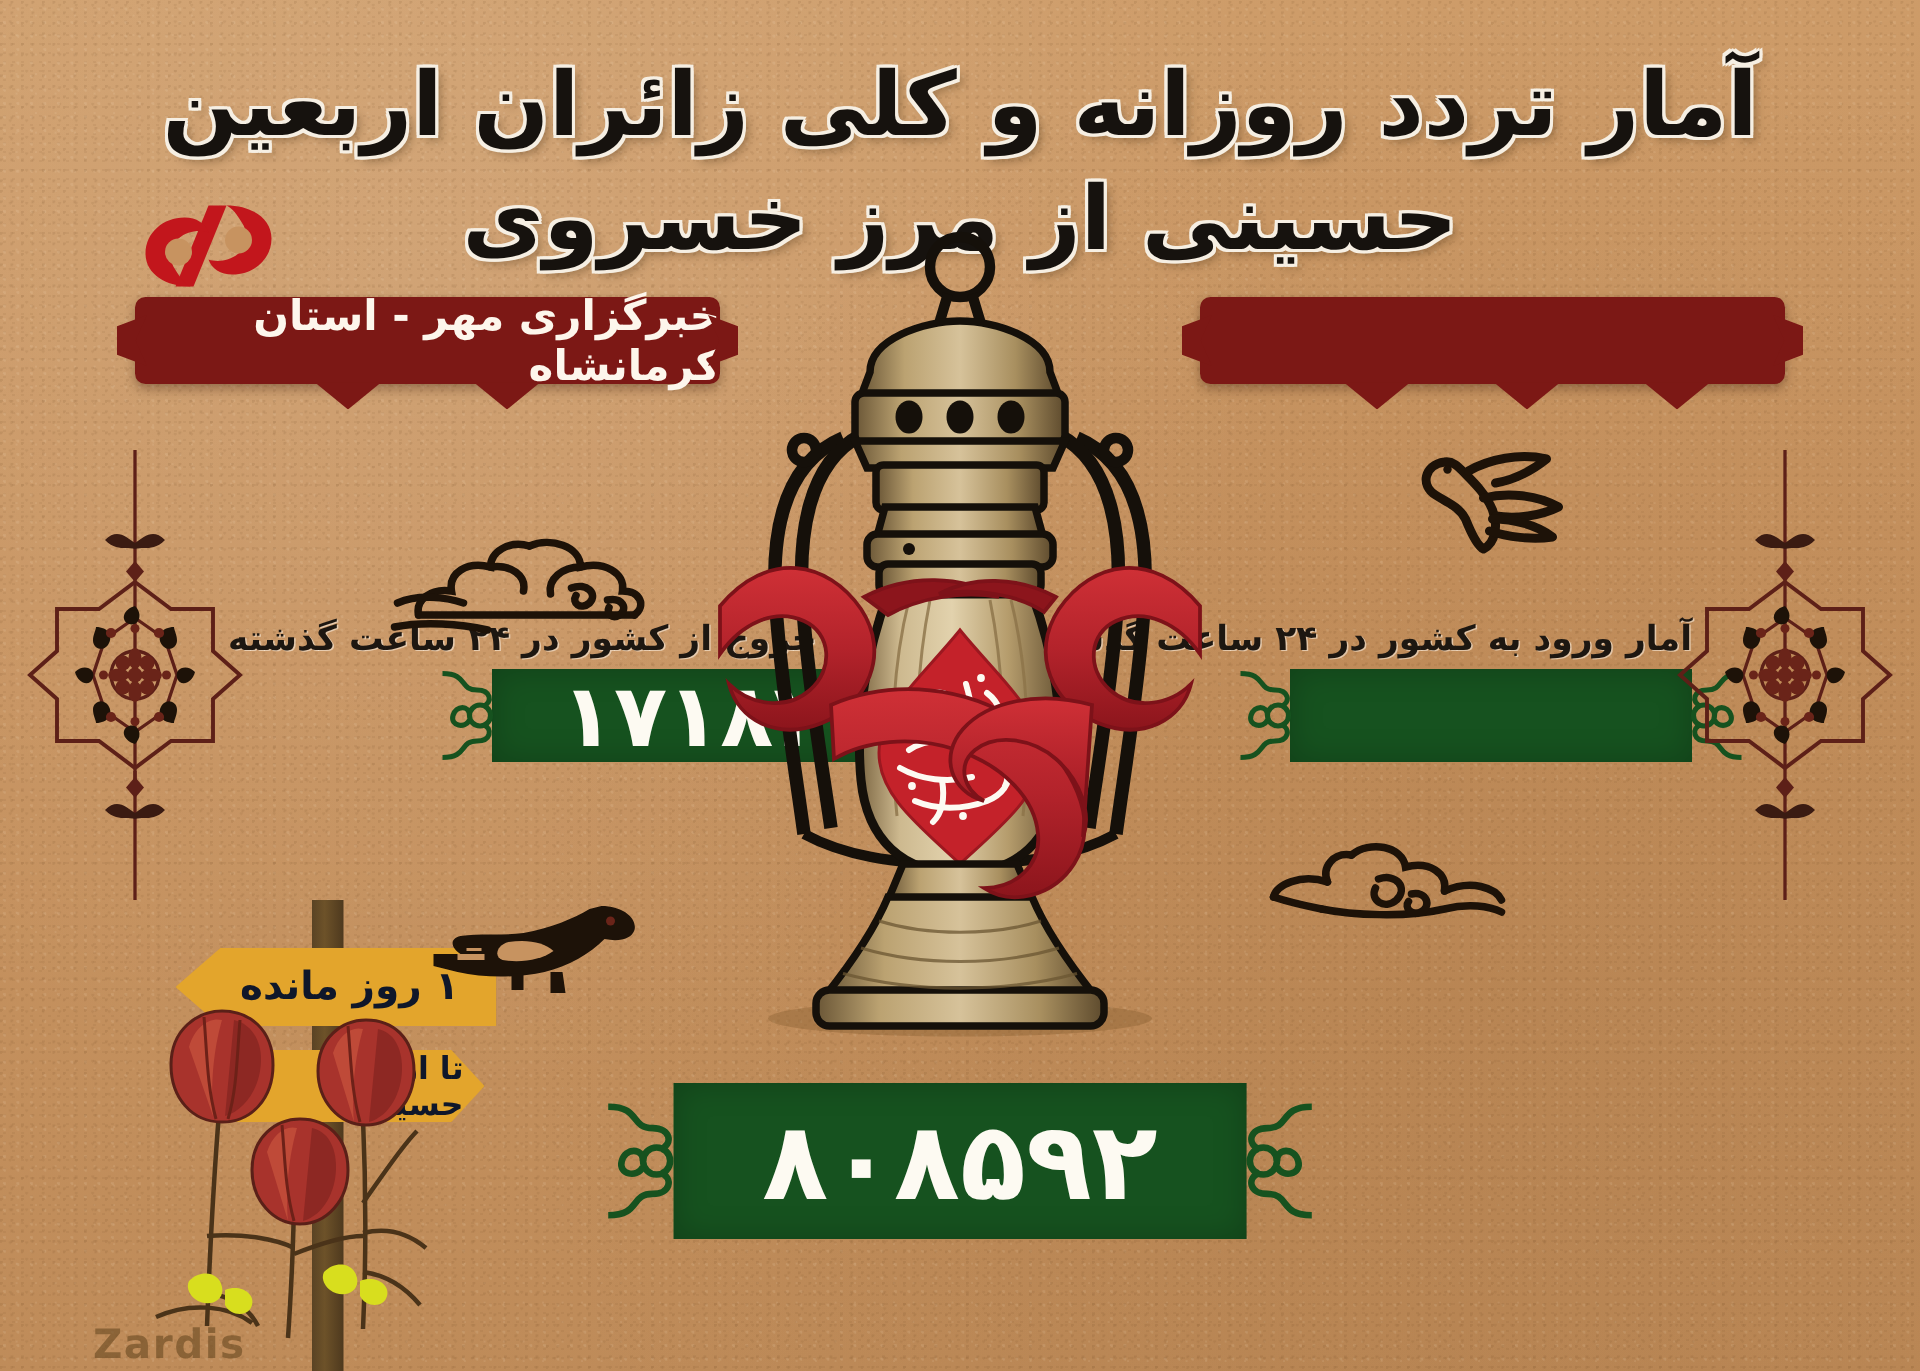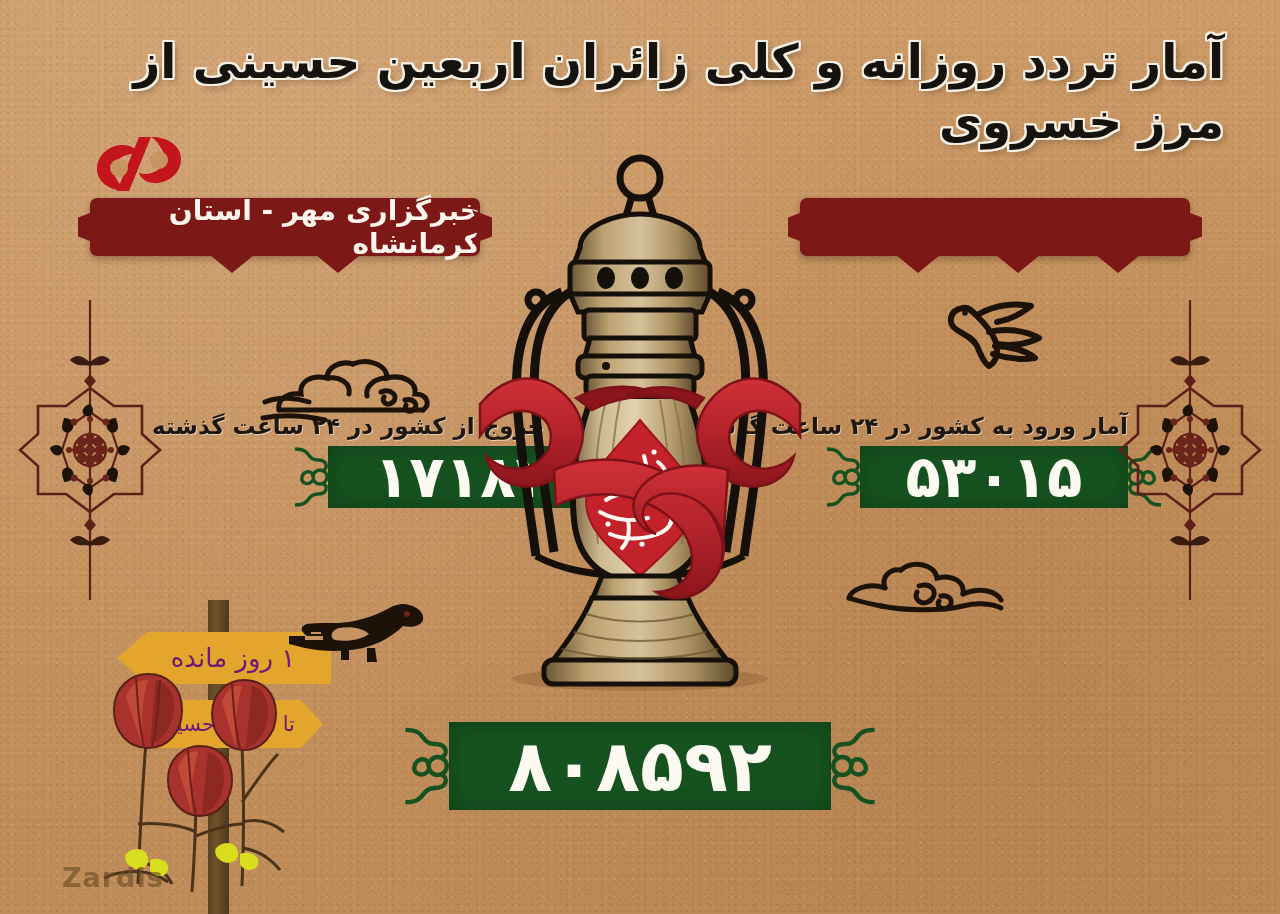--- a/index.html
+++ b/index.html
@@ -24,22 +24,22 @@
       radial-gradient(circle at 35% 65%, rgba(255,240,215,.40) 0 1px, transparent 1px),
       radial-gradient(circle at 60% 30%, rgba(90,55,20,.28) 0 1px, transparent 1px),
       radial-gradient(circle at 85% 80%, rgba(255,240,215,.32) 0 1px, transparent 1px),
       radial-gradient(circle at 48% 90%, rgba(90,55,20,.22) 0 1px, transparent 1px);
     background-size:7px 7px,9px 9px,11px 11px,13px 13px,6px 6px;
   }
 
   
   #title{
     position:absolute;top:32px;right:56px;left:56px;
-    text-align:right;direction:rtl;
-    font-size:47px;font-weight:bold;line-height:1.28;
+    text-align:center;direction:rtl;
+    font-size:59px;font-weight:bold;line-height:1.28;
     color:#16120e;letter-spacing:-1px;
     text-shadow:
       2px 0 0 #f6efe3,-2px 0 0 #f6efe3,0 2px 0 #f6efe3,0 -2px 0 #f6efe3,
       2px 2px 0 #f6efe3,-2px 2px 0 #f6efe3,2px -2px 0 #f6efe3,-2px -2px 0 #f6efe3,
       4px 4px 6px rgba(60,35,10,.30);
   }
 
   
   #logo{position:absolute;top:133px;left:93px;width:92px;height:62px;}
 
@@ -79,31 +79,31 @@
   }
   .scroll{position:absolute;top:50%;transform:translateY(-50%);}
   .scroll.l{left:-34px;}
   .scroll.r{right:-34px;}
   #stat-entry{top:413px;right:152px;}
   #stat-entry .stat-box{width:268px;height:62px;}
   #stat-exit{top:413px;left:152px;}
   #stat-exit .stat-box{width:268px;height:62px;}
   #stat-total{top:722px;left:50%;transform:translateX(-50%);}
   #stat-total .stat-label{font-size:26px;}
-  #stat-total .stat-box{width:382px;height:88px;font-size:72px;}
+  #stat-total .stat-box{width:382px;height:104px;font-size:72px;}
   #stat-total .scroll.l{left:-46px;}
   #stat-total .scroll.r{right:-46px;}
 
   
   #signpost{position:absolute;left:135px;top:600px;width:170px;height:314px;}
   #post{position:absolute;left:73px;top:0;width:21px;height:314px;
         background:linear-gradient(90deg,#5a4324,#6d5229 40%,#4e391e);}
   .sign{
-    position:absolute;background:#e3a52c;color:#701a75;
-    font-weight:normal;direction:rtl;display:flex;align-items:center;
+    position:absolute;background:#e3a52c;color:#0f172a;
+    font-weight:bold;direction:rtl;display:flex;align-items:center;
     box-shadow:0 3px 6px rgba(60,35,10,.32);
   }
   #sign-top{
     top:32px;left:-18px;width:196px;height:52px;font-size:26px;
     justify-content:center;padding-left:18px;
     clip-path:polygon(14% 0,100% 0,100% 100%,14% 100%,0 50%);
   }
   #sign-bottom{
     top:100px;left:4px;width:170px;height:48px;font-size:21px;
     justify-content:center;padding-right:14px;
@@ -114,21 +114,21 @@
   .deco{position:absolute;pointer-events:none;}
   #star-left{left:14px;top:300px;}
   #star-right{right:14px;top:300px;}
   #cloud-top-left{left:257px;top:352px;}
   #cloud-right{right:275px;top:552px;}
   #bird-perch{left:283px;top:592px;}
   #bird-fly{right:225px;top:288px;}
   #lantern{position:absolute;left:50%;top:152px;transform:translateX(-50%);}
   #tulips{position:absolute;left:92px;top:672px;}
   #watermark{
-    position:absolute;left:62px;top:862px;font-size:27px;font-weight:bold;
+    position:absolute;left:62px;top:881px;font-size:27px;font-weight:bold;
     color:#6b4a22;opacity:.62;letter-spacing:1px;direction:ltr;
   }
 </style>
 </head>
 <body>
 
 <div id="poster">
   <div id="grain"></div>
 
   <div id="title">آمار تردد روزانه و کلی زائران اربعین حسینی از مرز خسروی</div>
@@ -171,21 +171,20 @@
         </g>
       </svg>
       <svg class="scroll l" width="40" height="62" viewBox="0 0 40 62">
         <g fill="none" stroke="#16521f" stroke-width="3.4">
           <path d="M1 3 C18 3 12 14 24 14 C33 14 35 22 28 25"></path>
           <path d="M1 59 C18 59 12 48 24 48 C33 48 35 40 28 37"></path>
           <circle cx="26" cy="31" r="7"></circle>
           <path d="M19 31 C19 24 10 24 8 31 C6 38 16 40 19 34"></path>
         </g>
       </svg>
-      <span>۵۳۰۱۵</span>
     </div>
   </div>
 
   <div class="stat" id="stat-exit">
     <div class="stat-label">آمار خروج از کشور در ۲۴ ساعت گذشته</div>
     <div class="stat-box">
       <svg class="scroll r" width="40" height="62" viewBox="0 0 40 62">
         <g fill="none" stroke="#16521f" stroke-width="3.4">
           <path d="M39 3 C22 3 28 14 16 14 C7 14 5 22 12 25"></path>
           <path d="M39 59 C22 59 28 48 16 48 C7 48 5 40 12 37"></path>

